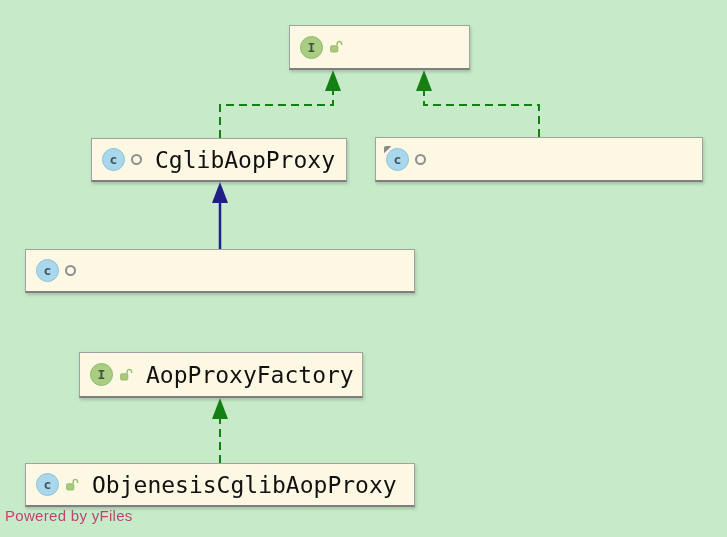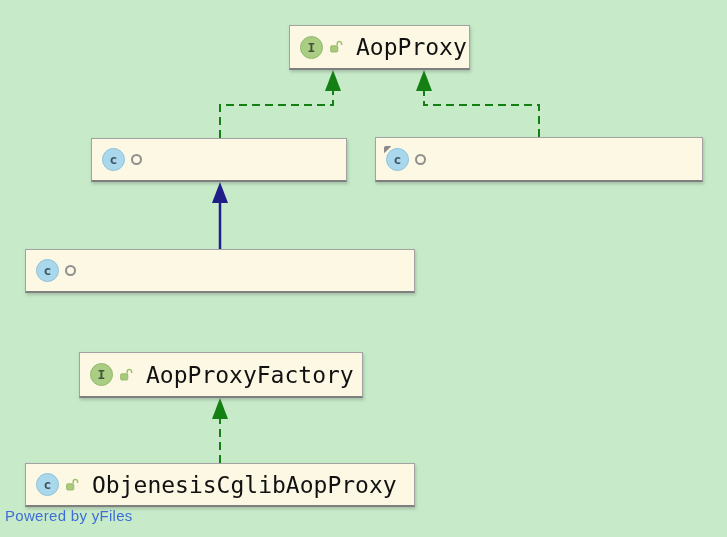--- a/index.html
+++ b/index.html
@@ -37,21 +37,21 @@
     background:#8a8a8a;
     clip-path:polygon(0 0,100% 0,0 100%);
     border-radius:2px;
   }
   .vis{margin-left:6px;margin-right:13px;flex:none;display:flex;align-items:center;}
   .pkg-dot{width:7px;height:7px;border:2px solid #8f8f8f;border-radius:50%;background:transparent;}
   .label{flex:none;}
   #watermark{
     position:absolute;left:5px;top:507px;
     font-family:"Liberation Sans", sans-serif;
-    font-size:15px;color:#1d4ed8;opacity:.8;
+    font-size:15px;color:#be185d;opacity:.8;
     letter-spacing:.3px;
   }
 </style>
 </head>
 <body>
 
 <div id="canvas">
 
   <svg id="edges" viewBox="0 0 727 537">
     <g>
@@ -75,30 +75,30 @@
   <div class="node" style="left:289px;top:25px;width:181px;height:45px;">
     <span class="ic ic-iface">
         <span>I</span>
       </span>
     <span class="vis">
       <svg width="14" height="14" viewBox="0 0 14 14">
         <path d="M8.2 5.6 V3.6 a2.2 2.2 0 0 1 4.4 0 V5" fill="none" stroke="#9cc070" stroke-width="1.5"></path>
         <rect x="1.6" y="5.8" width="7.2" height="6.2" rx="1.2" fill="#a9c97d" stroke="#8fb25e" stroke-width="0.8"></rect>
       </svg>
     </span>
-    <span class="label">AopProxy</span>
   </div>
 
   <div class="node" style="left:91px;top:138px;width:256px;height:44px;">
     <span class="ic ic-class">
         <span>c</span>
       </span>
     <span class="vis">
         <span class="pkg-dot"></span>
       </span>
+    <span class="label">CglibAopProxy</span>
   </div>
 
   <div class="node" style="left:375px;top:137px;width:328px;height:45px;">
     <span class="ic ic-class">
         <span class="final-mark"></span>
         <span>c</span>
       </span>
     <span class="vis">
         <span class="pkg-dot"></span>
       </span>

